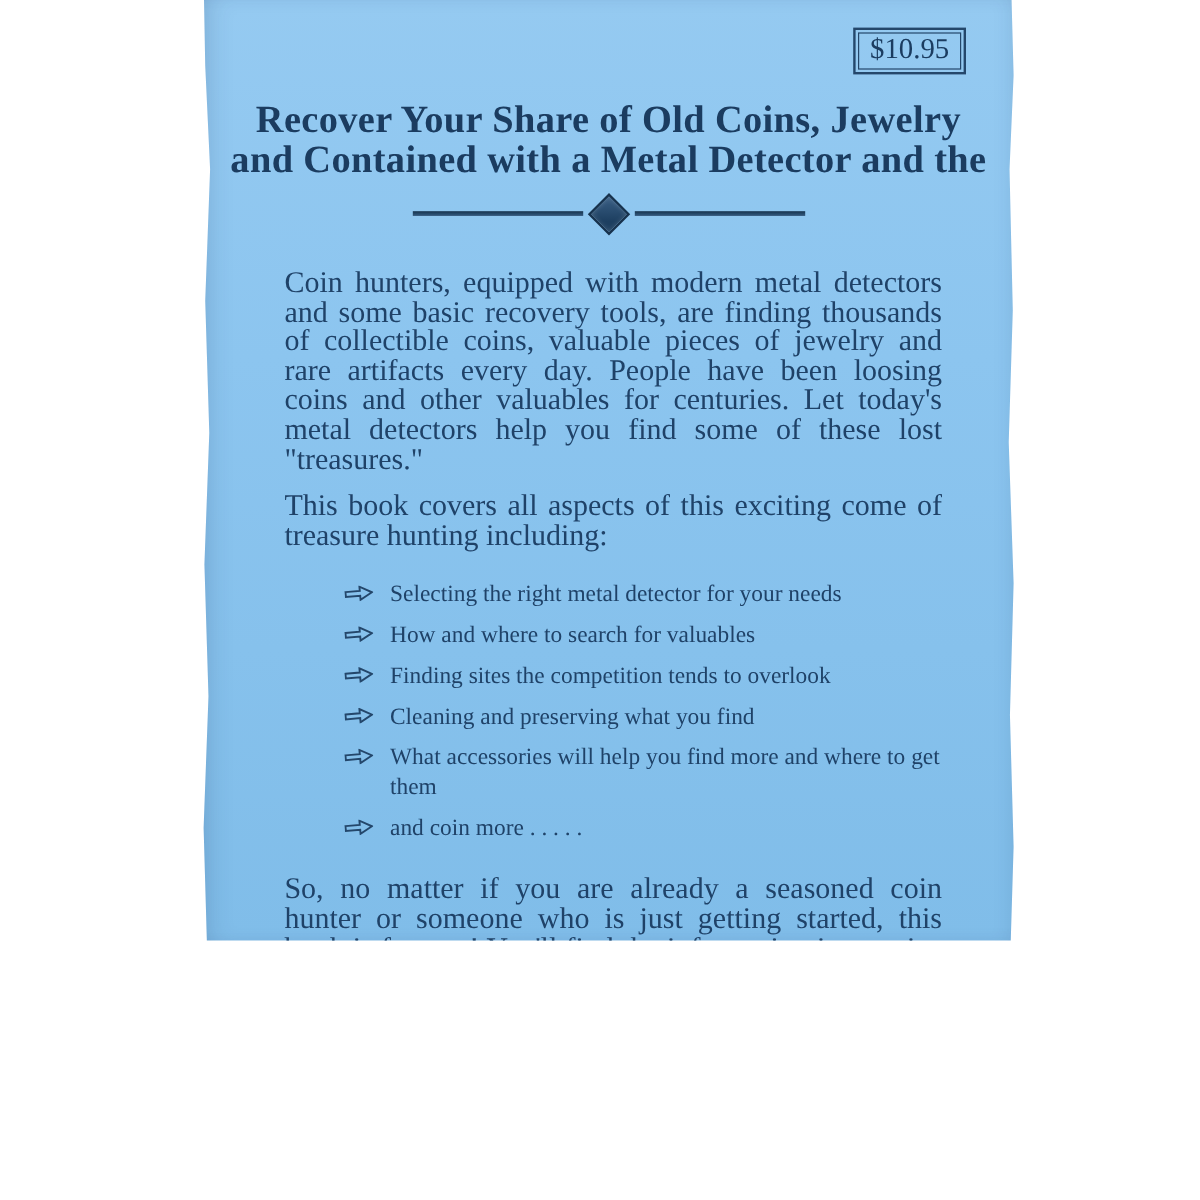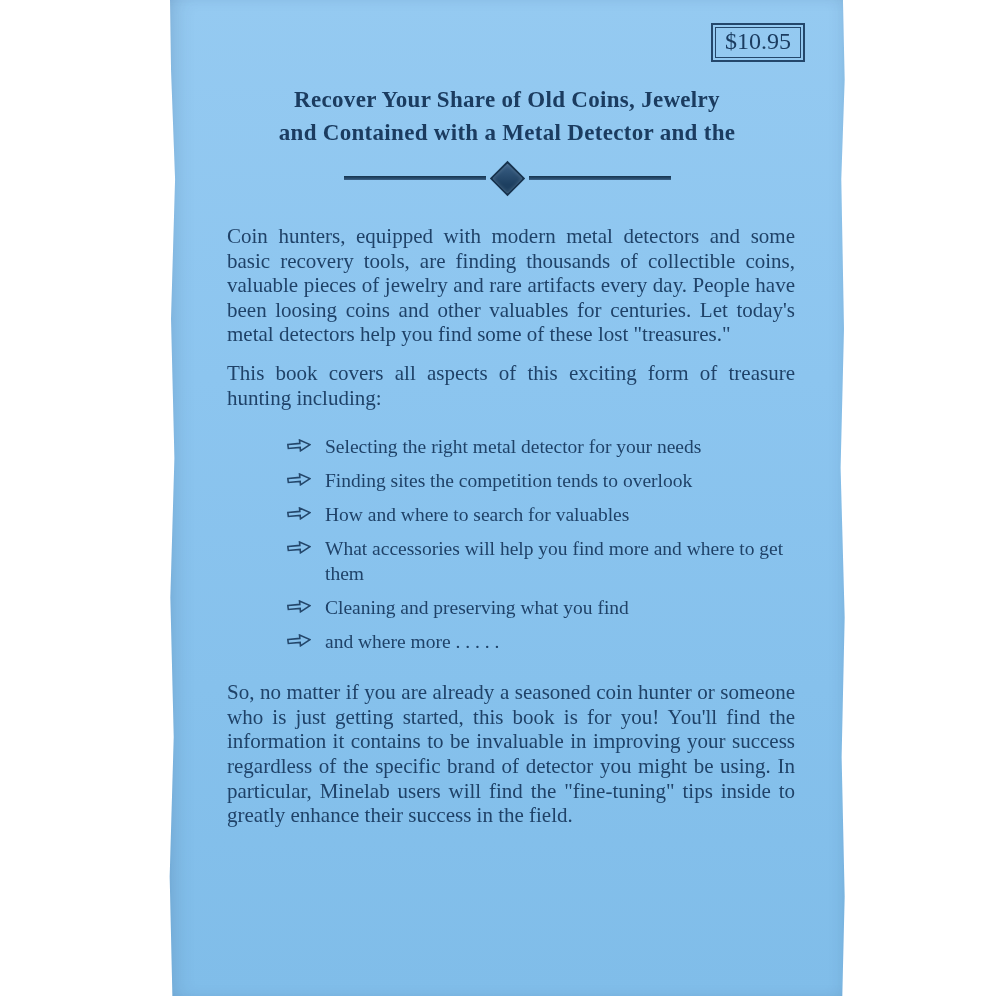--- a/index.html
+++ b/index.html
@@ -21,21 +21,21 @@
   }
   .canvas {
     position: relative;
     width: 1000px; height: 1000px;
     background: var(--bg);
     overflow: hidden;
   }
   .paper {
     position: absolute;
     left: 169px; top: 0;
-    width: 676px; height: 996px;
+    width: 676px; height: 784px;
     background: linear-gradient(180deg, var(--paper-top) 0%, var(--paper) 38%, var(--paper-bottom) 100%);
     box-shadow:
       inset 14px 0 26px -16px rgba(25, 50, 90, 0.30),
       inset -10px 0 20px -14px rgba(25, 50, 90, 0.22);
     clip-path: polygon(
       0.15% 0%, 99.70% 0%, 99.95% 8%, 99.45% 18%, 99.85% 33%, 99.35% 47%,
       99.95% 62%, 99.50% 76%, 99.95% 90%, 99.60% 100%,
       0.50% 100%, 0.10% 88%, 0.70% 74%, 0.20% 60%, 0.80% 46%, 0.30% 32%,
       0.90% 18%, 0.30% 7%
     );
@@ -52,21 +52,21 @@
     border: 1px solid var(--accent);
     padding: 0 9px 2px 9px;
     font-size: 24px;
     line-height: 27px;
     color: var(--headline);
     white-space: nowrap;
   }
   .headline {
     margin: 83px 0 0 0;
     text-align: center;
-    font-size: 23px;
+    font-size: 32px;
     line-height: 33px;
     font-weight: bold;
     color: var(--headline);
     letter-spacing: 0.3px;
   }
   .headline-line { display: block; }
   .divider {
     margin-top: 10px;
     height: 38px;
     display: flex;
@@ -80,22 +80,22 @@
   }
   .divider-diamond {
     width: 25px; height: 25px;
     transform: rotate(45deg);
     background: linear-gradient(135deg, #3a5f85 0%, #1d3f60 70%);
     border: 2px solid #17324d;
     box-shadow: inset 0 0 4px rgba(255,255,255,0.18);
   }
   .content { padding: 0 50px 0 58px; }
   .body-par {
-    margin: 0;
-    font-size: 21px;
+    margin: 10px;
+    font-size: 25px;
     line-height: 24.6px;
     text-align: justify;
     color: var(--ink);
   }
   .intro-par   { margin-top: 27px; }
   .leadin-par  { margin-top: 14px; }
   .outro-par   { margin-top: 26px; }
   .topics-list {
     list-style: none;
     margin: 24px 0 0 60px;
@@ -140,76 +140,76 @@
 
     <div class="divider">
       <span class="divider-bar"></span>
       <span class="divider-diamond"></span>
       <span class="divider-bar"></span>
     </div>
 
     <div class="content">
       <p class="body-par intro-par">Coin hunters, equipped with modern metal detectors and some basic recovery tools, are finding thousands of collectible coins, valuable pieces of jewelry and rare artifacts every day.  People have been loosing coins and other valuables for centuries.  Let today's metal detectors help you find some of these lost "treasures."</p>
 
-      <p class="body-par leadin-par">This book  covers all aspects of this exciting form of treasure hunting including:</p>
+      <p class="body-par leadin-par">This book  covers all aspects of this exciting come of treasure hunting including:</p>
 
       <ul class="topics-list">
   <li class="bullet-item">
     <span class="bullet-arrow">
       <svg width="24" height="13" viewBox="0 0 24 13" xmlns="http://www.w3.org/2000/svg">
         <path d="M1 4.5 L13 4.5 L13 1 L23 6.5 L13 12 L13 8.5 L1 8.5 Z" fill="none" stroke="#24476B" stroke-width="1.6" stroke-linejoin="miter"></path>
       </svg>
     </span>
     <span class="bullet-text">Selecting the right metal detector for your needs</span>
   </li>
 
   <li class="bullet-item">
     <span class="bullet-arrow">
       <svg width="24" height="13" viewBox="0 0 24 13" xmlns="http://www.w3.org/2000/svg">
         <path d="M1 4.5 L13 4.5 L13 1 L23 6.5 L13 12 L13 8.5 L1 8.5 Z" fill="none" stroke="#24476B" stroke-width="1.6" stroke-linejoin="miter"></path>
       </svg>
     </span>
+    <span class="bullet-text">How and where to search for valuables</span>
+  </li>
+
+  <li class="bullet-item">
+    <span class="bullet-arrow">
+      <svg width="24" height="13" viewBox="0 0 24 13" xmlns="http://www.w3.org/2000/svg">
+        <path d="M1 4.5 L13 4.5 L13 1 L23 6.5 L13 12 L13 8.5 L1 8.5 Z" fill="none" stroke="#24476B" stroke-width="1.6" stroke-linejoin="miter"></path>
+      </svg>
+    </span>
     <span class="bullet-text">Finding sites the competition tends to overlook</span>
   </li>
 
   <li class="bullet-item">
     <span class="bullet-arrow">
       <svg width="24" height="13" viewBox="0 0 24 13" xmlns="http://www.w3.org/2000/svg">
         <path d="M1 4.5 L13 4.5 L13 1 L23 6.5 L13 12 L13 8.5 L1 8.5 Z" fill="none" stroke="#24476B" stroke-width="1.6" stroke-linejoin="miter"></path>
       </svg>
     </span>
-    <span class="bullet-text">How and where to search for valuables</span>
+    <span class="bullet-text">Cleaning and preserving what you find</span>
   </li>
 
   <li class="bullet-item">
     <span class="bullet-arrow">
       <svg width="24" height="13" viewBox="0 0 24 13" xmlns="http://www.w3.org/2000/svg">
         <path d="M1 4.5 L13 4.5 L13 1 L23 6.5 L13 12 L13 8.5 L1 8.5 Z" fill="none" stroke="#24476B" stroke-width="1.6" stroke-linejoin="miter"></path>
       </svg>
     </span>
     <span class="bullet-text">What accessories will help you find more and where to get them</span>
   </li>
 
-  <li class="bullet-item">
-    <span class="bullet-arrow">
-      <svg width="24" height="13" viewBox="0 0 24 13" xmlns="http://www.w3.org/2000/svg">
-        <path d="M1 4.5 L13 4.5 L13 1 L23 6.5 L13 12 L13 8.5 L1 8.5 Z" fill="none" stroke="#24476B" stroke-width="1.6" stroke-linejoin="miter"></path>
-      </svg>
-    </span>
-    <span class="bullet-text">Cleaning and preserving what you find</span>
-  </li>
-
-
-  <li class="bullet-item">
-    <span class="bullet-arrow">
-      <svg width="24" height="13" viewBox="0 0 24 13" xmlns="http://www.w3.org/2000/svg">
-        <path d="M1 4.5 L13 4.5 L13 1 L23 6.5 L13 12 L13 8.5 L1 8.5 Z" fill="none" stroke="#24476B" stroke-width="1.6" stroke-linejoin="miter"></path>
-      </svg>
-    </span>
-    <span class="bullet-text">and where more . . . . .</span>
+
+  <li class="bullet-item">
+    <span class="bullet-arrow">
+      <svg width="24" height="13" viewBox="0 0 24 13" xmlns="http://www.w3.org/2000/svg">
+        <path d="M1 4.5 L13 4.5 L13 1 L23 6.5 L13 12 L13 8.5 L1 8.5 Z" fill="none" stroke="#24476B" stroke-width="1.6" stroke-linejoin="miter"></path>
+      </svg>
+    </span>
+    <span class="bullet-text">and coin more . . . . .</span>
   </li>
 </ul>
 
       <p class="body-par outro-par">So, no matter if you are already a seasoned coin hunter or someone who is just getting started, this book is for you!  You'll find the information it contains to be invaluable in improving your success regardless of the specific brand of detector you might be using.  In particular, Minelab users will find the "fine-tuning" tips inside to greatly enhance their success in the field.</p>
 
     </div>
 
   </div>
 </div>
 

